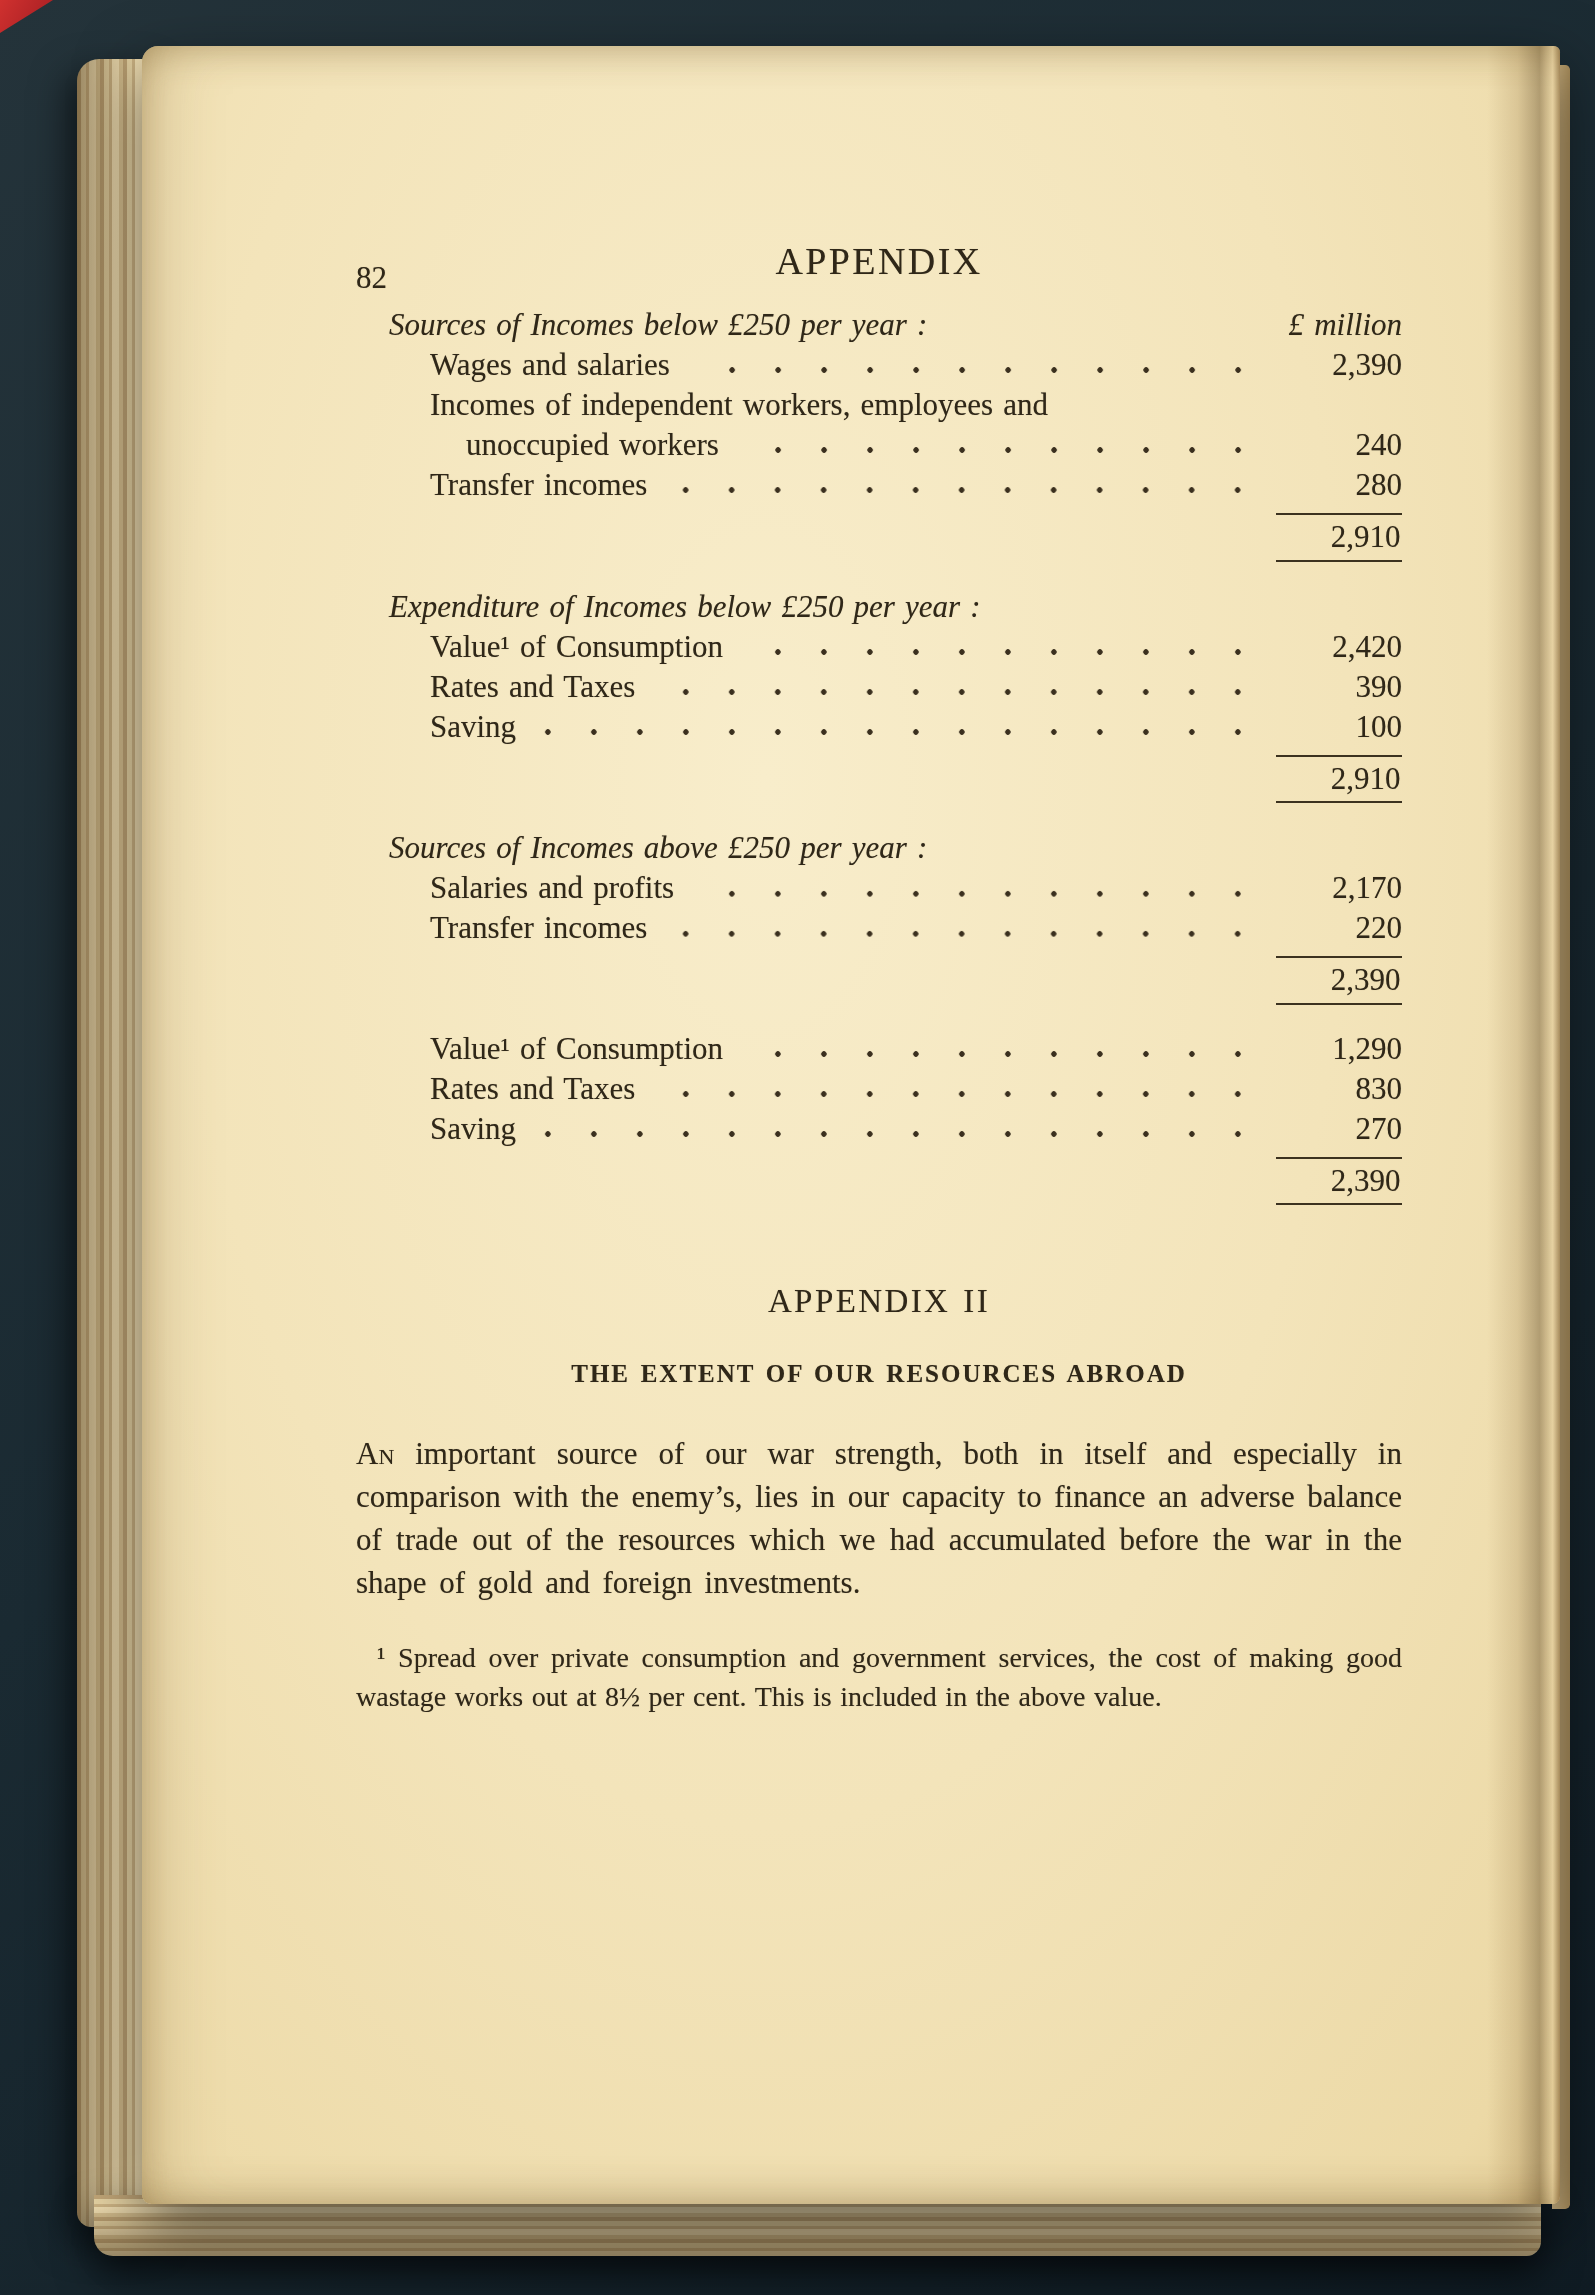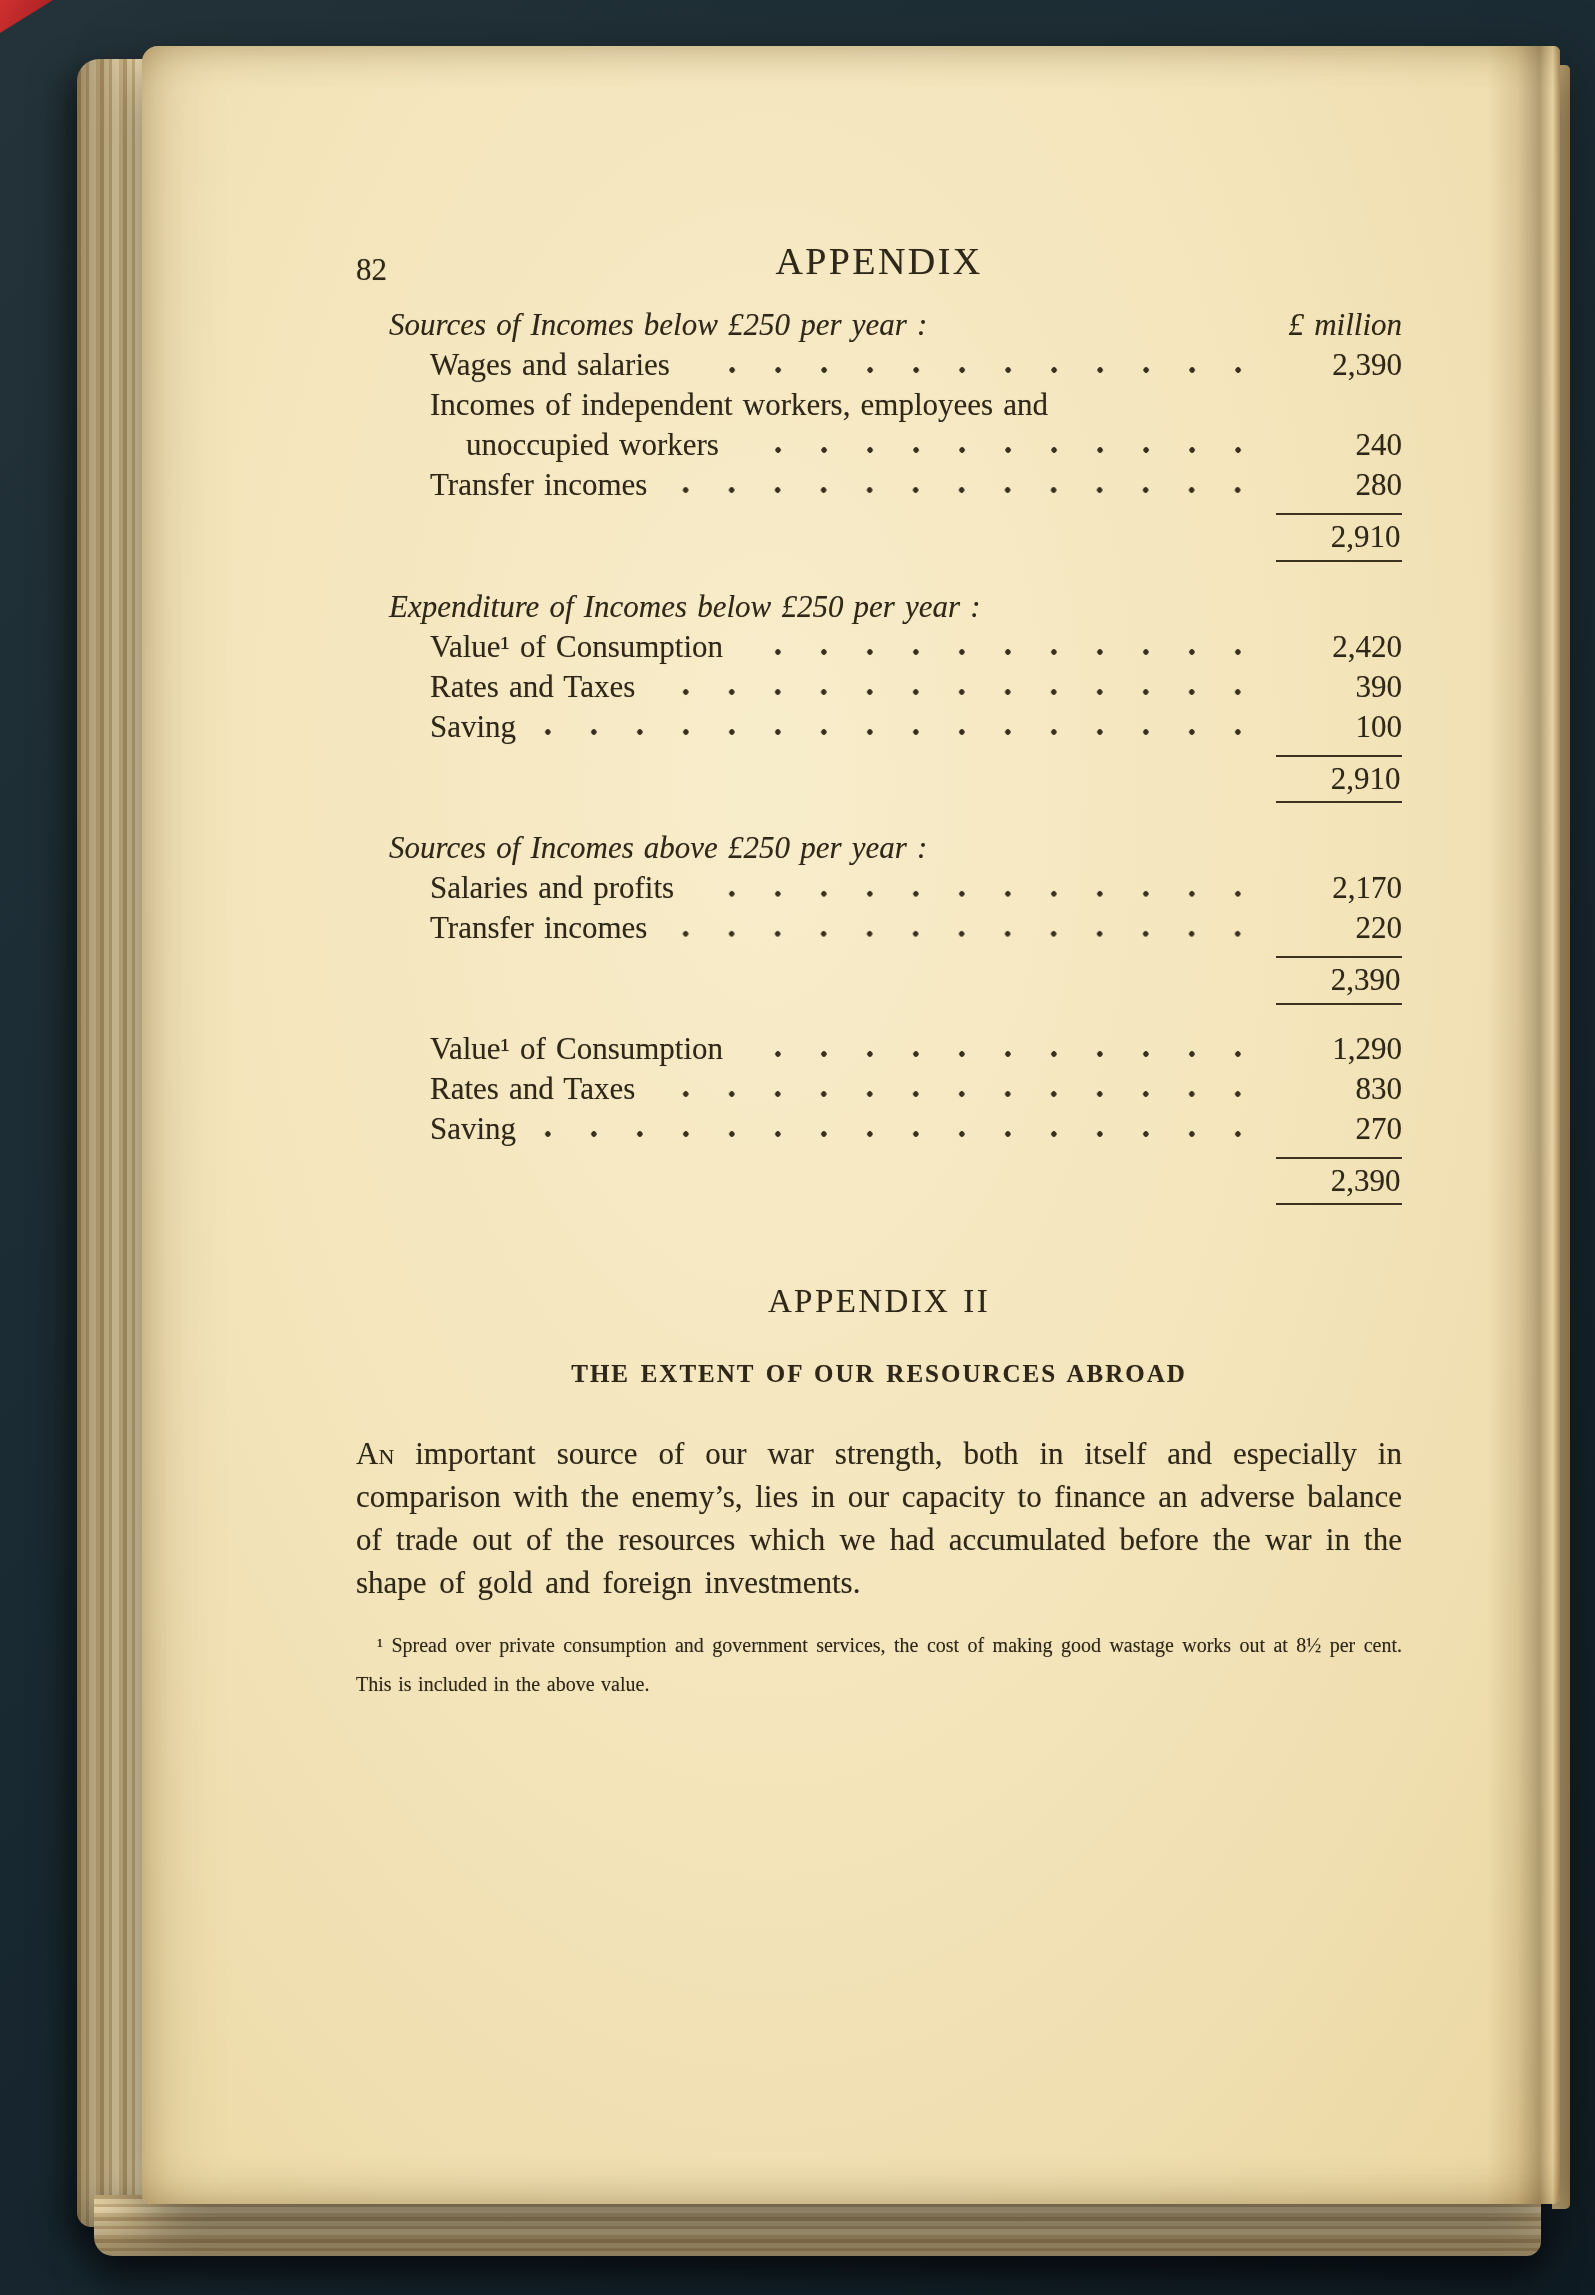--- a/index.html
+++ b/index.html
@@ -75,21 +75,21 @@
 
   
   .content {
     position: absolute; left: 214px; top: 194px; width: 1046px;
     font-size: 31px; line-height: 43px; color: #2f2718;
     text-shadow: 0 0 0.8px rgba(47,39,24,0.35);
     word-spacing: 2.4px;
   }
 
   .page-head { position: relative; height: 45px; margin-bottom: 19px; }
-  .pageno { position: absolute; left: 0; top: 8px; }
+  .pageno { position: absolute; left: 0; top: 16px; }
   .running-head { display: block; text-align: center; font-size: 38px; letter-spacing: 2.4px; }
 
   p { margin: 0; }
   .intro { text-align: justify; text-indent: 38px; margin-bottom: 30px; }
 
   .section { margin-left: 33px; margin-bottom: 24px; }
   .section-head {
     display: flex; justify-content: space-between; align-items: baseline;
     font-style: italic; line-height: 41px;
   }
@@ -118,22 +118,22 @@
     letter-spacing: 2.4px; margin: 75px 0 29px;
   }
   .appendix2-subtitle {
     text-align: center; font-size: 25px; font-weight: 600;
     letter-spacing: 2px; margin: 0 0 37px;
   }
   .body2 { text-align: justify; word-spacing: 4.8px; }
   .lead-smallcap { font-variant: small-caps; }
 
   .footnote {
-    font-size: 20px; line-height: 39px; text-align: justify;
-    text-indent: 21px; margin-top: 22px; word-spacing: 1.6px;
+    font-size: 28px; line-height: 39px; text-align: justify;
+    text-indent: 21px; margin-top: 34px; word-spacing: 1.6px;
   }
 </style>
 </head>
 <body>
 
 <div id="scene">
 
   <div class="red-corner"></div>
   <div class="stack-left"></div>
   <div class="stack-bottom"></div>

